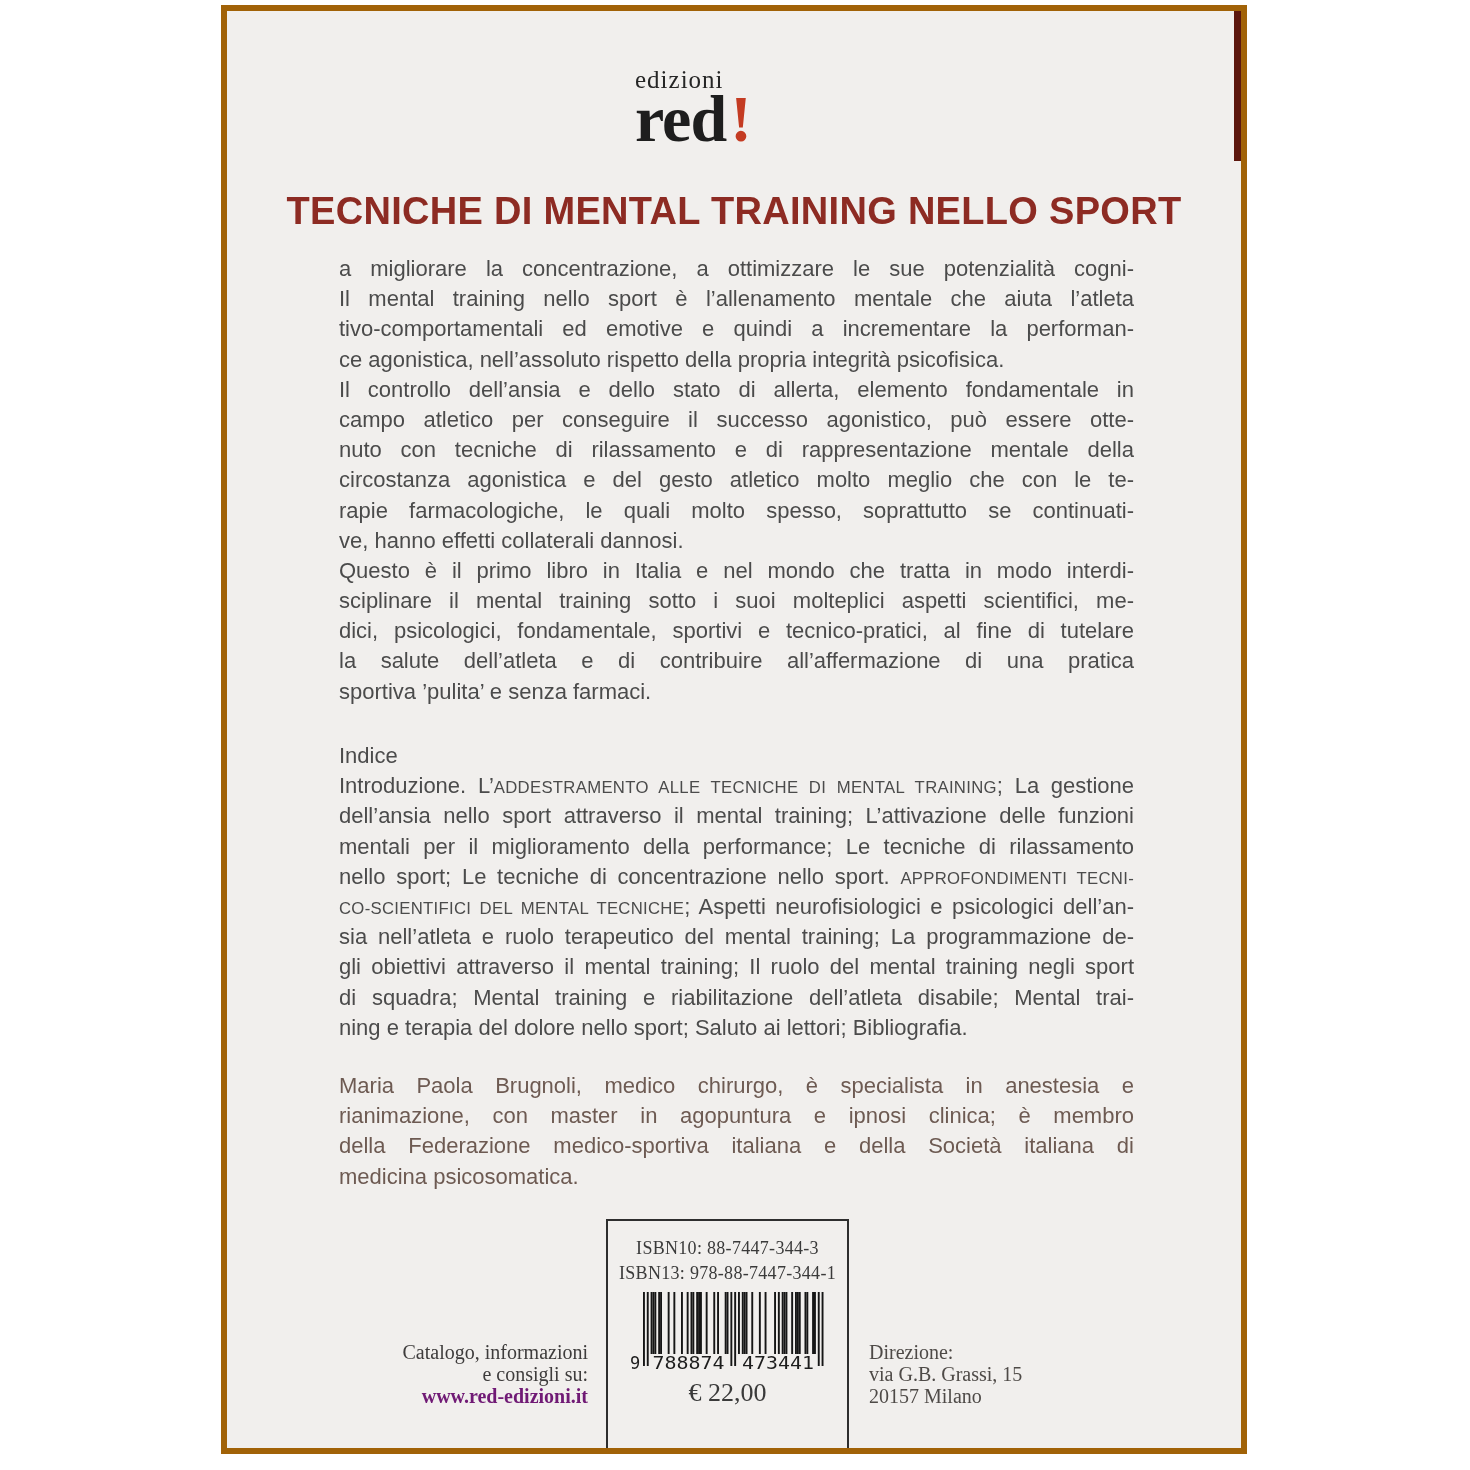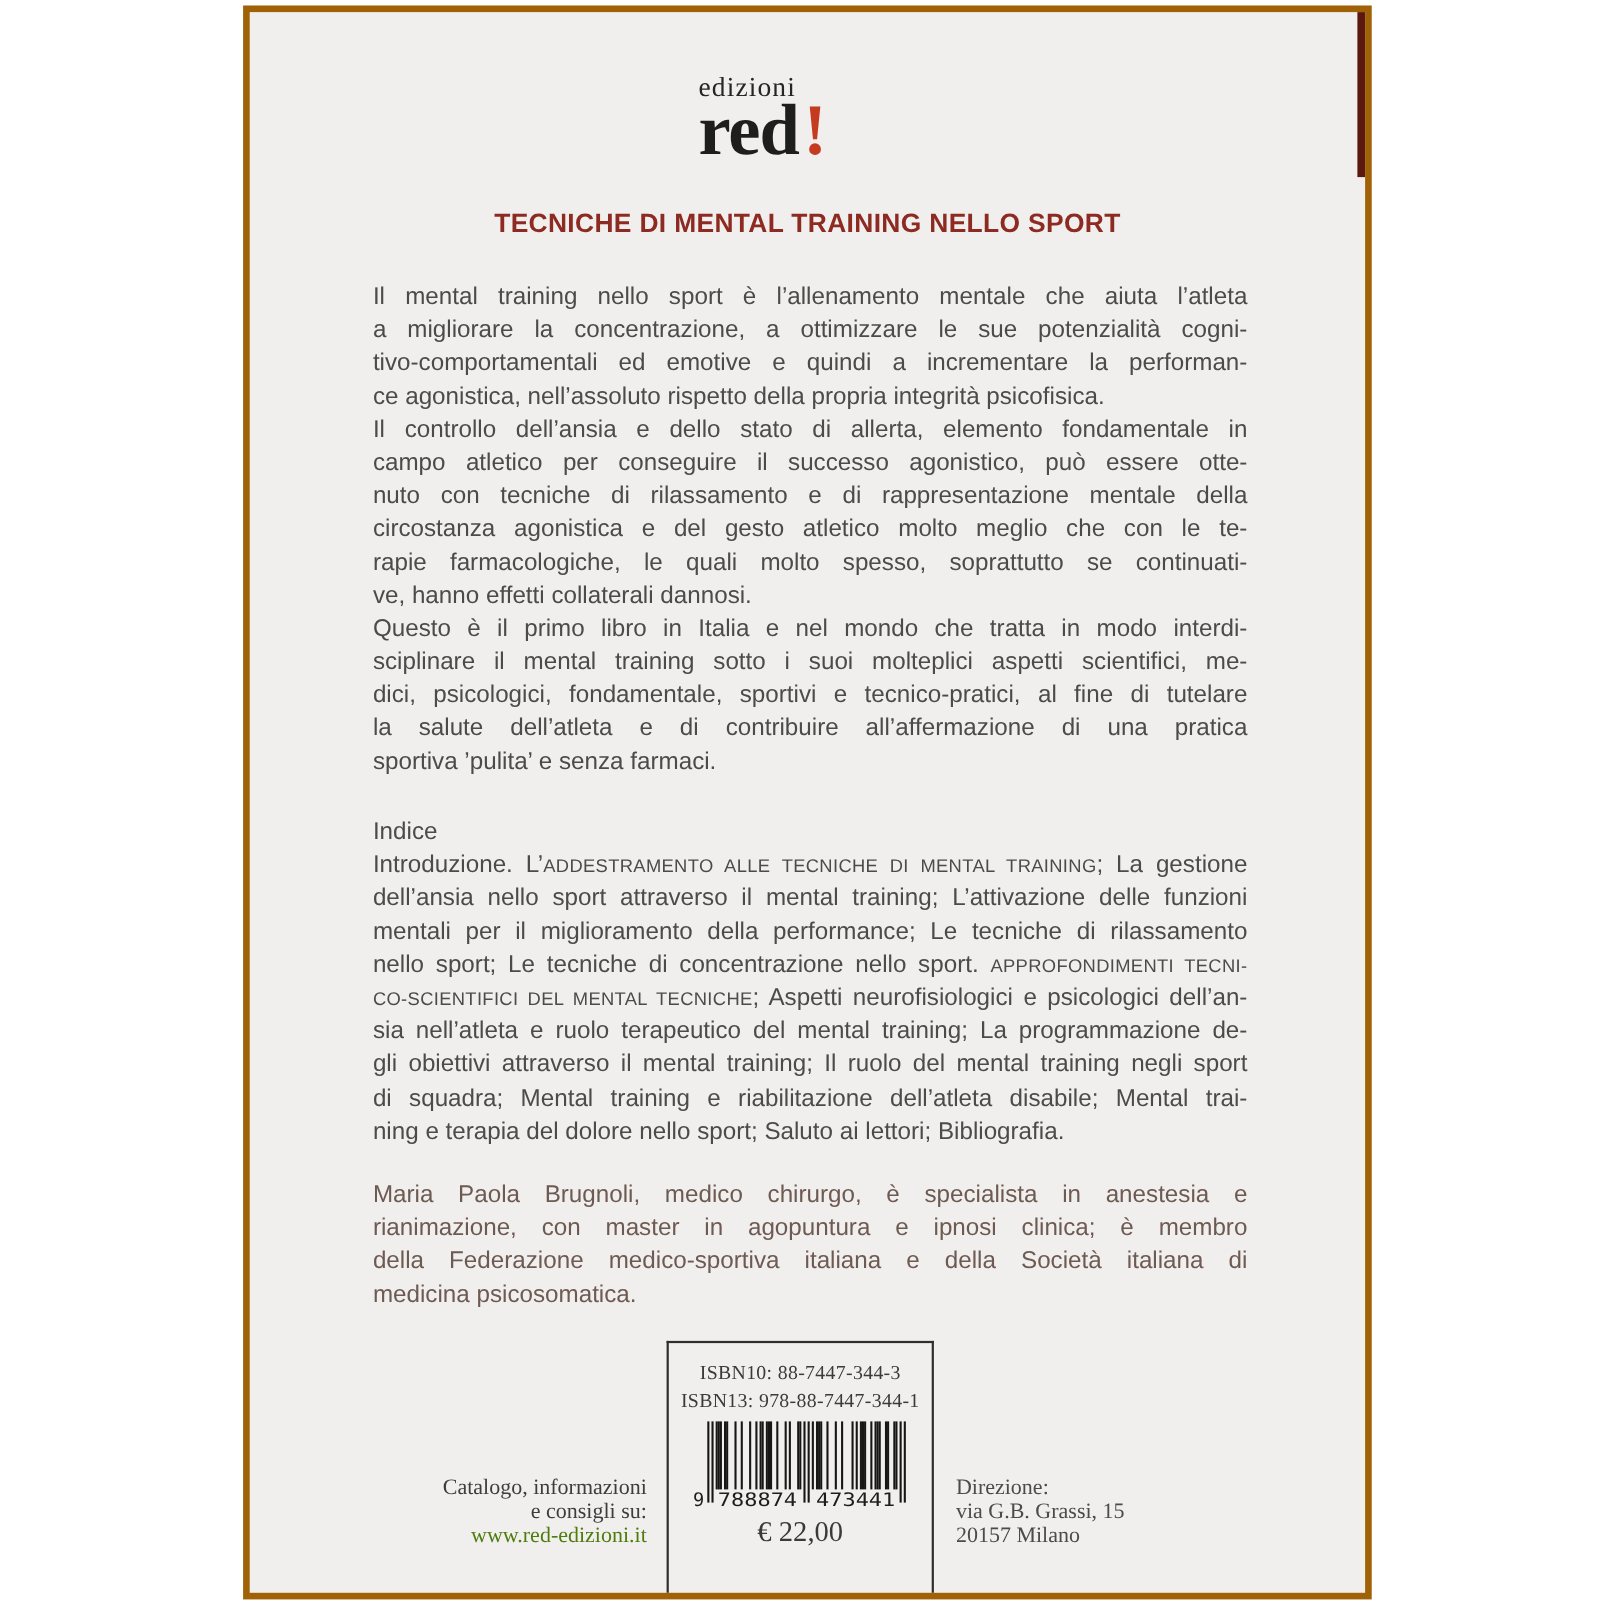--- a/index.html
+++ b/index.html
@@ -27,40 +27,40 @@
   }
   .logo-red-line{
     font-family:"Liberation Serif", serif;
     font-weight:700;font-size:66px;line-height:0.82;letter-spacing:-1px;color:#1e1e1e;
     margin-top:0px;
   }
   .logo-red-line .bang{color:#c43b22;margin-left:4px;}
   .title{
     position:absolute;left:0;top:179px;width:1014px;
     text-align:center;
-    font-size:24px;font-weight:700;letter-spacing:0.3px;
+    font-size:38px;font-weight:700;letter-spacing:0.3px;
     color:#8d2b23;
   }
   .textcol{
     position:absolute;left:112px;width:795px;
     font-size:22px;color:#4b4b4b;
   }
   .desc{top:243px;}
   .indice{top:730px;}
   .author{top:1060px;color:#6d5a52;}
   .line{height:30.2px;line-height:30.2px;white-space:normal;}
   .line.j{text-align:justify;text-align-last:justify;}
   .sc{font-size:0.76em;letter-spacing:0.3px;}
   .catalogo{
     position:absolute;left:0;top:1330px;width:361px;
     text-align:right;
     font-family:"Liberation Serif", serif;
     font-size:20px;line-height:22px;color:#3e3c3c;
   }
-  .catalogo .url{font-weight:400;color:#4d7c0f;}
+  .catalogo .url{font-weight:700;color:#701a75;}
   .isbnbox{
     position:absolute;left:379px;top:1208px;width:239px;height:229px;
     border:2px solid #2e2e2e;border-bottom:none;
     text-align:center;padding-top:15px;box-sizing:content-box;
   }
   .isbnline{
     font-family:"Liberation Serif", serif;
     font-size:18px;line-height:25px;letter-spacing:0.3px;color:#3a3a3a;
   }
   .barcode{margin-top:6px;height:82px;}
@@ -82,22 +82,22 @@
   <div class="spine"></div>
 
   <div class="logo">
     <div class="logo-ed">edizioni</div>
     <div class="logo-red-line"><span>red</span><span class="bang">!</span></div>
   </div>
 
   <div class="title">TECNICHE DI MENTAL TRAINING NELLO SPORT</div>
 
   <div class="textcol desc">
+      <div class="line j">a migliorare la concentrazione, a ottimizzare le sue potenzialità cogni-</div>
       <div class="line j">Il mental training nello sport è l’allenamento mentale che aiuta l’atleta</div>
-      <div class="line j">a migliorare la concentrazione, a ottimizzare le sue potenzialità cogni-</div>
       <div class="line j">tivo-comportamentali ed emotive e quindi a incrementare la performan-</div>
       <div class="line">ce agonistica, nell’assoluto rispetto della propria integrità psicofisica.</div>
       <div class="line j">Il controllo dell’ansia e dello stato di allerta, elemento fondamentale in</div>
       <div class="line j">campo atletico per conseguire il successo agonistico, può essere otte-</div>
       <div class="line j">nuto con tecniche di rilassamento e di rappresentazione mentale della</div>
       <div class="line j">circostanza agonistica e del gesto atletico molto meglio che con le te-</div>
       <div class="line j">rapie farmacologiche, le quali molto spesso, soprattutto se continuati-</div>
       <div class="line">ve, hanno effetti collaterali dannosi.</div>
       <div class="line j">Questo è il primo libro in Italia e nel mondo che tratta in modo interdi-</div>
       <div class="line j">sciplinare il mental training sotto i suoi molteplici aspetti scientifici, me-</div>

